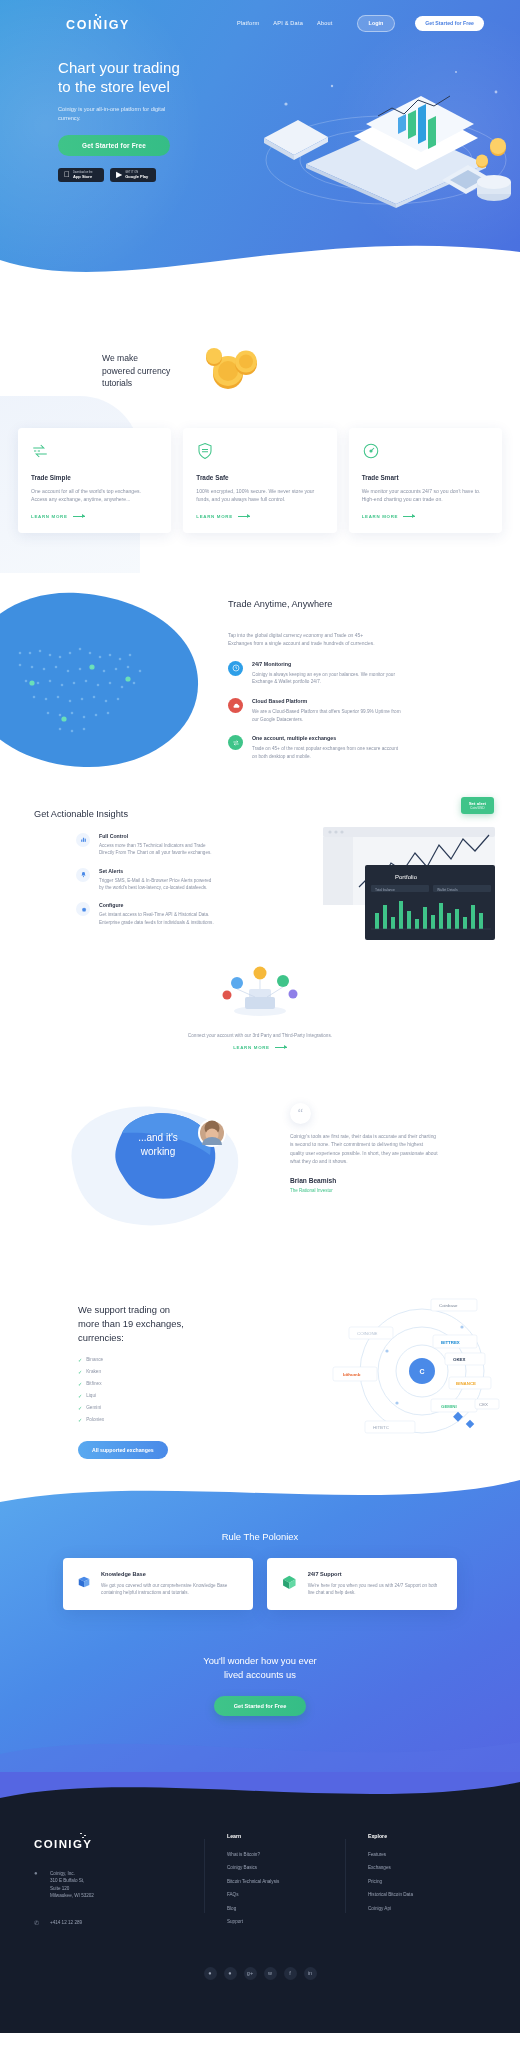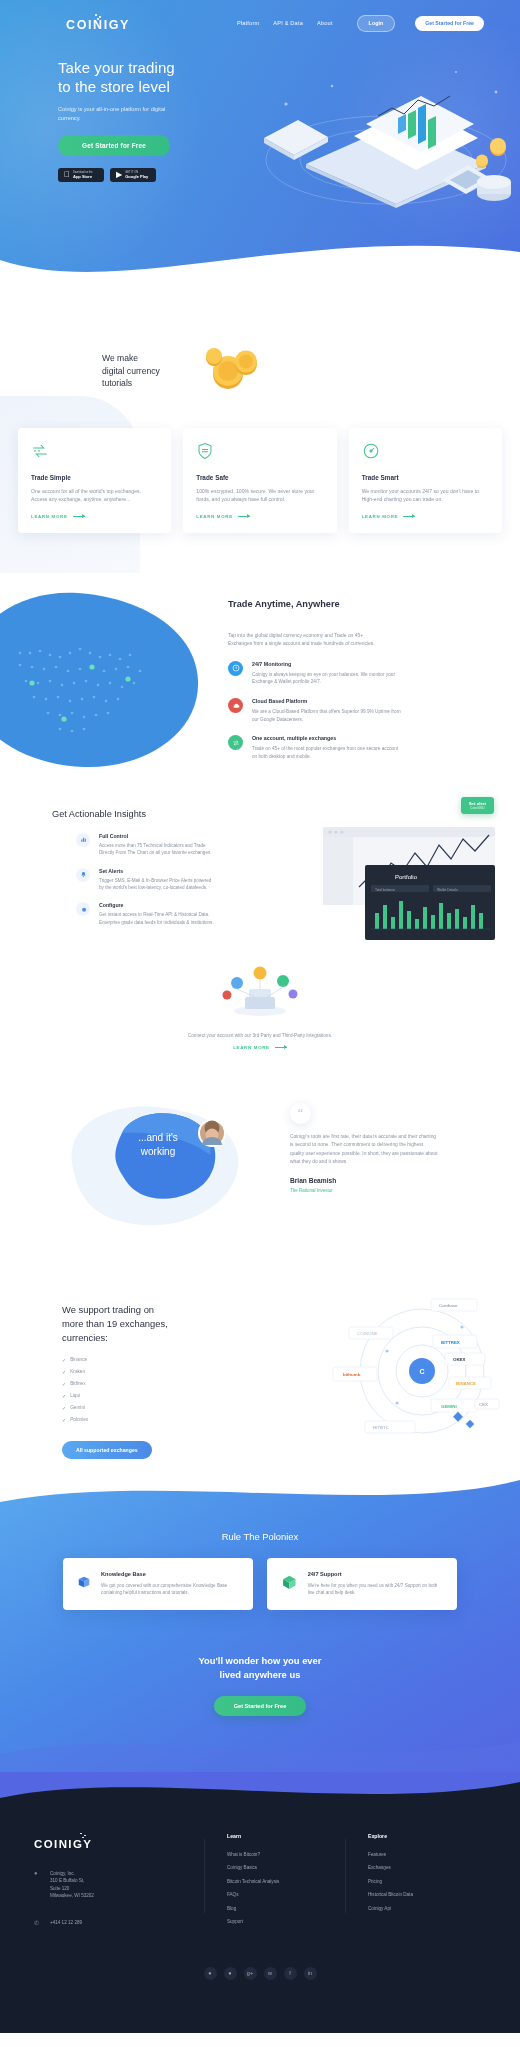--- a/index.html
+++ b/index.html
@@ -122,31 +122,31 @@
     margin-top: 10px; display:flex; align-items:center; gap: 5px;
     color: #3fc489; font-size: 4.4px; font-weight: 700; letter-spacing: .7px;
   }
   .learn .ar { width: 12px; height:1px; background:#3fc489; position:relative; }
   .learn .ar:after{content:""; position:absolute; right:0; top:-1.5px; border-left:3px solid #3fc489; border-top:2px solid transparent; border-bottom:2px solid transparent;}
 
   
   .anytime { position: relative; height: 210px; background:#fff; overflow: hidden; }
   .blob-map { position:absolute; left:-40px; top: 10px; }
   .anytime-right { position:absolute; left: 228px; top: 26px; width: 230px; }
-  .anytime-right h2 { font-size: 9.2px; color:#2c3345; font-weight: 700; margin-bottom: 23px; }
+  .anytime-right h2 { font-size: 9.2px; color:#2c3345; font-weight: 400; margin-bottom: 23px; }
   .anytime-right .lead { font-size: 4.9px; line-height: 8px; color:#8b93a5; width: 158px; margin-bottom: 13px;}
   .feat { display:flex; gap: 9px; margin-bottom: 12px; }
   .feat-ic { width: 15px; height: 15px; border-radius: 50%; flex: 0 0 15px; display:flex; align-items:center; justify-content:center;}
   .feat-ic svg { width: 8px; height: 8px; }
   .feat h4 { font-size: 5.3px; color:#2c3345; font-weight:700; margin-bottom: 4px;}
   .feat p { font-size: 4.7px; line-height: 7.6px; color:#8b93a5; width: 152px;}
 
   
   .insights { position:relative; height: 300px; background:#fff; }
-  .insights h2 { font-size: 9.2px; color:#2c3345; font-weight:400; padding: 26px 0 0 52px; }
+  .insights h2 { font-size: 9.2px; color:#2c3345; font-weight:400; padding: 26px 0 0 34px; }
   .ins-list { padding: 14px 0 0 76px; width: 180px;}
   .ins-item { display:flex; gap: 9px; margin-bottom: 11px; }
   .ins-ic { width: 14px; height: 14px; border-radius: 50%; background:#eef4fd; flex:0 0 14px; display:flex; align-items:center; justify-content:center; }
   .ins-ic svg { width: 7px; height:7px; }
   .ins-item h4 { font-size: 5.2px; color:#2c3345; font-weight:700; margin-bottom: 3px;}
   .ins-item p { font-size: 4.6px; line-height: 7.4px; color:#8b93a5; width: 118px;}
   .dash-art { position:absolute; right: 12px; top: 22px; }
   .get-alert-pill{
     position:absolute; right: 26px; top: 14px; background:#3fc489; color:#fff;
     border-radius: 3px; padding: 4px 8px; text-align:center; z-index: 9;
@@ -166,21 +166,21 @@
   .quote-circle {
     width: 21px; height:21px; border-radius:50%; background:#fff; box-shadow:0 2px 10px rgba(40,70,140,.13);
     display:flex; align-items:center; justify-content:center; color:#b9c1d1; font-size:12px; font-family:"Liberation Serif",serif;
     margin-bottom: 9px;
   }
   .testi-right p.q { font-size: 4.9px; line-height: 8.4px; color:#8b93a5; width: 148px; }
   .testi-name { font-size: 6.6px; color:#2c3345; font-weight:700; margin-top: 11px; }
   .testi-role { font-size: 4.5px; color:#3fc489; margin-top: 4px; }
 
   
-  .exch { position:relative; height: 190px; background:#fff; }
+  .exch { position:relative; height: 190px; background:#fff;padding-left:16px; }
   .exch h2 { font-size: 9.4px; line-height: 14px; color:#2c3345; font-weight:400; padding: 30px 0 0 62px; width: 190px;}
   .exch-list { display:flex; flex-wrap:wrap; width: 120px; padding: 12px 0 0 62px; }
   .exch-item { width: 60px; display:flex; align-items:center; gap: 4px; margin-bottom: 6px; }
   .tick { color:#3fc489; font-size: 5px; }
   .exch-item span.nm { font-size: 4.7px; color:#8b93a5; }
   .btn-all {
     margin: 12px 0 0 62px; display:inline-block;
     background: linear-gradient(90deg,#59a9f0,#4a8ae8);
     color:#fff; font-size:5.2px; font-weight:700; border-radius: 20px; padding: 6px 14px;
   }
@@ -196,21 +196,21 @@
   .rule-bot-wave { position:absolute; bottom:-1px; left:0; }
   .rule h2 { position:relative; z-index:3; text-align:center; color:#fff; font-size: 9.4px; padding-top: 58px; font-weight:400;}
   .rule-cards { position:relative; z-index:3; display:flex; gap:14px; justify-content:center; margin-top: 16px; }
   .rule-card {
     background:#fff; border-radius:4px; width: 190px; padding: 13px 14px;
     display:flex; gap: 10px; box-shadow:0 4px 18px rgba(25,55,130,.16);
   }
   .rule-card h4 { font-size: 5.6px; color:#2c3345; font-weight:700; margin-bottom: 5px; }
   .rule-card p { font-size: 4.6px; line-height: 7.4px; color:#8b93a5; }
   .cta-wrap { position:relative; z-index:3; text-align:center; margin-top: 44px;}
-  .cta-wrap h2 { color:#fff; font-size: 9.4px; line-height: 14px; font-weight:700; padding:0;}
+  .cta-wrap h2 { color:#fff; font-size: 9.4px; line-height: 14px; font-weight:400; padding:0;}
   .btn-cta {
     display:inline-block; margin-top: 14px;
     background: linear-gradient(90deg,#3fc489,#35bd86); color:#fff;
     font-size: 5.6px; font-weight:700; border-radius: 20px; padding: 7px 20px;
     box-shadow: 0 3px 10px rgba(20,120,80,.28);
   }
 
   
   .footer { position:relative; width:520px; background:#151c2b; padding: 60px 0 0 0; min-height: 260px; }
   .footer-wave { position:absolute; top:-1px; left:0; }
@@ -257,21 +257,21 @@
         <a class="nav-link" href="#">Platform</a>
         <a class="nav-link" href="#">API &amp; Data</a>
         <a class="nav-link" href="#">About</a>
         <span class="btn-login">Login</span>
         <span class="btn-getstarted-nav">Get Started for Free</span>
       </div>
     </nav>
 
     <div class="hero-inner">
       <h1 class="hero-title">
-        <span>Take your trading</span><br>
+        <span>Chart your trading</span><br>
         <span>to the store level</span>
       </h1>
       <p class="hero-sub">Coinigy is your all-in-one platform for digital currency.</p>
       <span class="btn-hero">Get Started for Free</span>
       <div class="store-badges">
         <div class="badge">
           <span class="gl"></span>
           <span class="bt">
             <span class="b1">Download on the</span>
             <span class="b2">App Store</span>
@@ -339,21 +339,21 @@
     </svg>
 
     <svg class="hero-wave" viewBox="0 0 520 80" preserveAspectRatio="none">
       <path d="M0,48 C120,88 300,12 520,40 L520,80 L0,80 Z" fill="#ffffff"></path>
     </svg>
   </section>
 
   <section class="effortless">
     <h2>
       <span>We make</span><br>
-      <span>digital currency</span><br>
+      <span>powered currency</span><br>
       <span>tutorials</span>
     </h2>
     <svg class="coins-art" width="70" height="56" viewBox="0 0 70 56">
       <ellipse cx="30" cy="34" rx="15" ry="15" fill="#f0a92e"></ellipse>
       <ellipse cx="30" cy="31" rx="15" ry="15" fill="#fbc94f"></ellipse>
       <ellipse cx="30" cy="31" rx="10" ry="10" fill="#f6b93b"></ellipse>
       <ellipse cx="48" cy="24" rx="11" ry="11" fill="#f0a92e"></ellipse>
       <ellipse cx="48" cy="21.5" rx="11" ry="11" fill="#fbc94f"></ellipse>
       <ellipse cx="48" cy="21.5" rx="7" ry="7" fill="#f6b93b"></ellipse>
       <ellipse cx="16" cy="18" rx="8" ry="8" fill="#f0a92e"></ellipse>
@@ -750,21 +750,21 @@
         <div>
           <h4>24/7 Support</h4>
           <p>We're here for you when you need us with 24/7 Support on both live chat and help desk.</p>
         </div>
       </div>
     </div>
 
     <div class="cta-wrap">
       <h2>
         <span>You'll wonder how you ever</span><br>
-        <span>lived anywhere us</span>
+        <span>lived accounts us</span>
       </h2>
       <span class="btn-cta">Get Started for Free</span>
     </div>
   </section>
 
   <footer class="footer">
     <svg class="footer-wave" width="520" height="40" viewBox="0 0 520 40" preserveAspectRatio="none">
       <path d="M0,0 L520,0 L520,10 C360,42 140,-4 0,26 Z" fill="#5566e2"></path>
     </svg>
 

